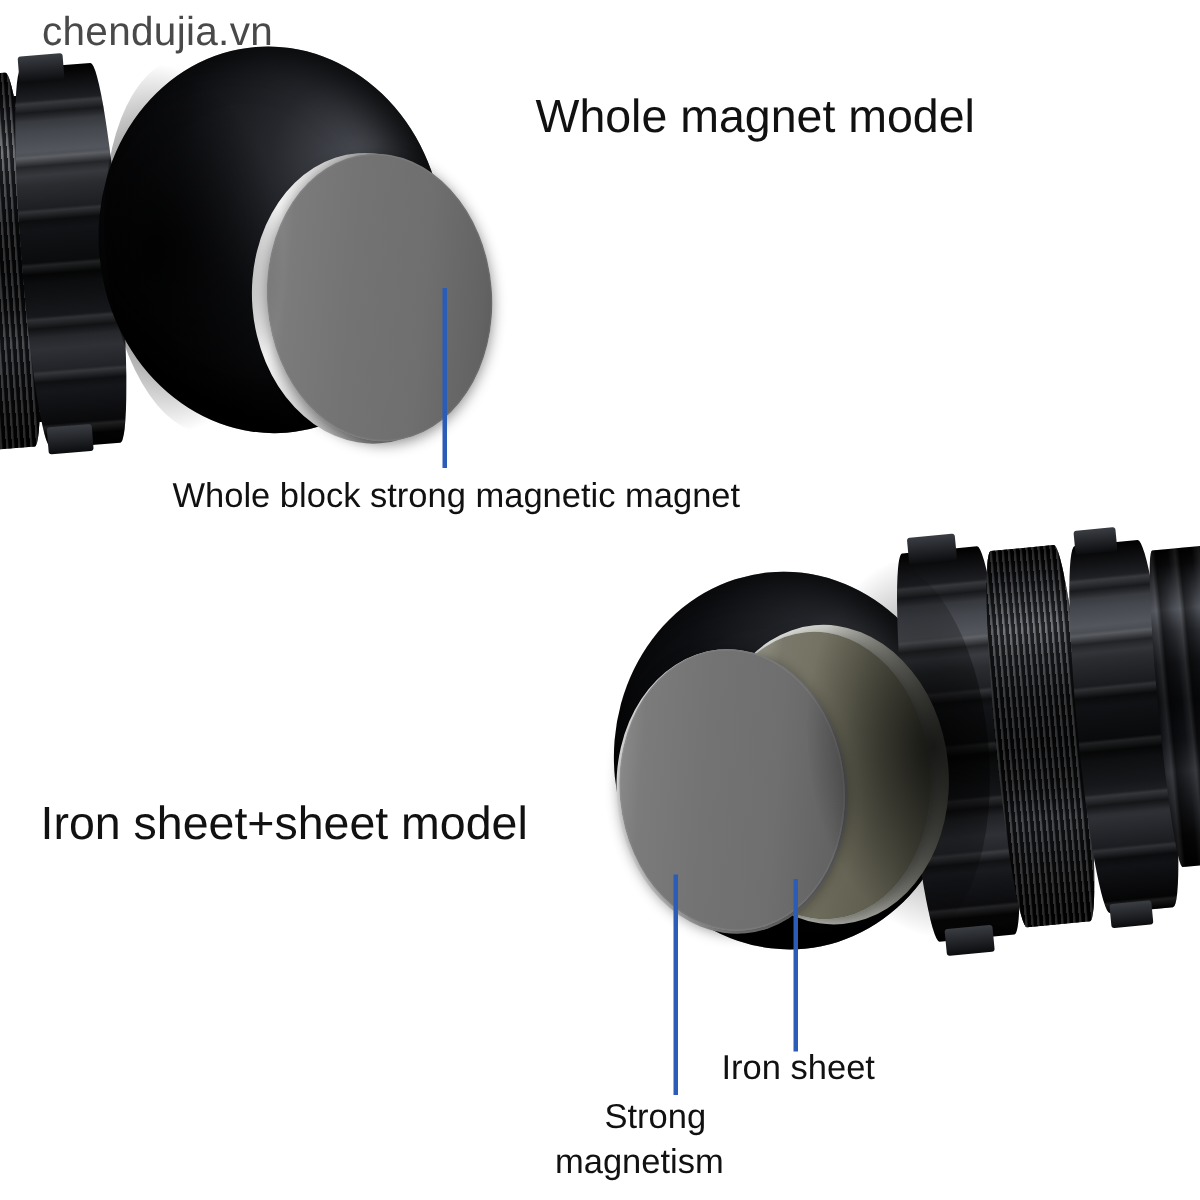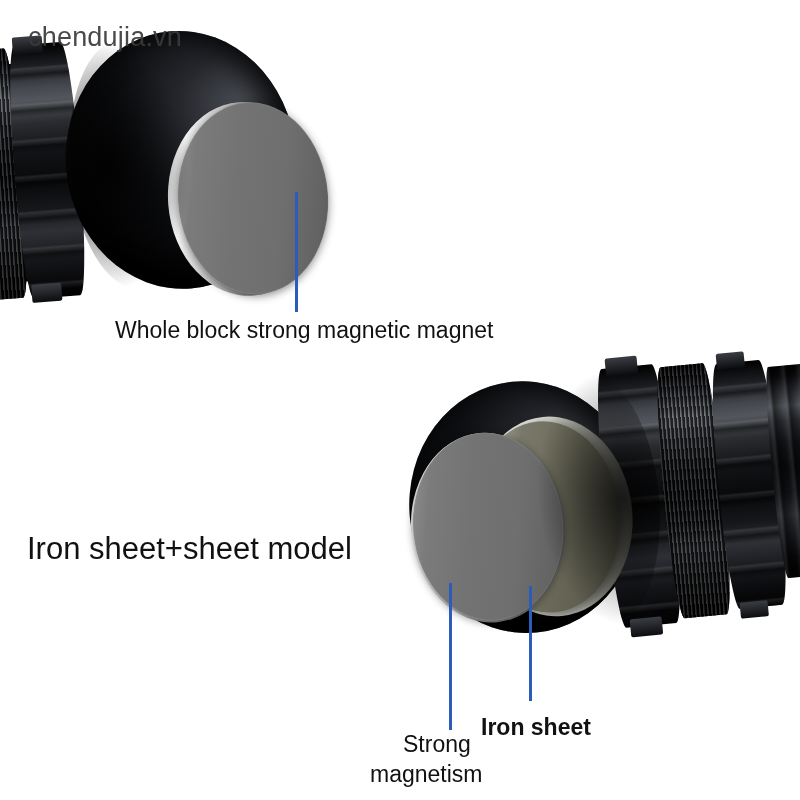--- a/index.html
+++ b/index.html
@@ -22,21 +22,20 @@
     position: absolute;
     left: 28px;
     top: 6px;
     font-size: 27px;
     letter-spacing: 0.2px;
     color: #3a3a3a;
     font-family: "Liberation Sans", sans-serif;
     z-index: 60;
     white-space: nowrap;
     opacity: 0.92;
-    margin-top: 16px;
   }
 
   
   .title-text {
     position: absolute;
     color: #111111;
     white-space: nowrap;
     z-index: 40;
   }
   #title-top {
@@ -50,21 +49,21 @@
     font-size: 31px;
   }
   .callout-text {
     position: absolute;
     color: #111111;
     white-space: nowrap;
     font-size: 23px;
     z-index: 40;
   }
   #label-whole-field { left: 115px; top: 317px; }
-  #label-iron-sheet  { left: 481px; top: 714px; font-weight: bold; }
+  #label-iron-sheet  { left: 481px; top: 698px; }
   #label-strong-1    { left: 403px; top: 731px; }
   #label-strong-2    { left: 370px; top: 761px; }
 
   
   .leader {
     position: absolute;
     width: 3px;
     background: #2b5cb8;
     z-index: 45;
   }
@@ -306,20 +305,21 @@
     <div class="magnet" style="left:22px; top:72px; width:150px; height:188px;"></div>
 
     <div class="shade" style="left:150px; top:24px; width:120px; height:252px;
                 background: radial-gradient(ellipse at 70% 50%, rgba(0,0,0,0.75), rgba(0,0,0,0) 72%);"></div>
   </div>
 
   <div id="leader-whole" class="leader"></div>
   <div id="leader-strong" class="leader"></div>
   <div id="leader-iron" class="leader"></div>
 
+  <div id="title-top" class="title-text">Whole magnet model</div>
 
   <div id="label-whole-field" class="callout-text">Whole block strong magnetic magnet</div>
 
   <div id="title-bottom" class="title-text">Iron sheet+sheet model</div>
 
   <div id="label-iron-sheet" class="callout-text">Iron sheet</div>
 
   <div id="label-strong-1" class="callout-text">Strong</div>
 
   <div id="label-strong-2" class="callout-text">magnetism</div>

